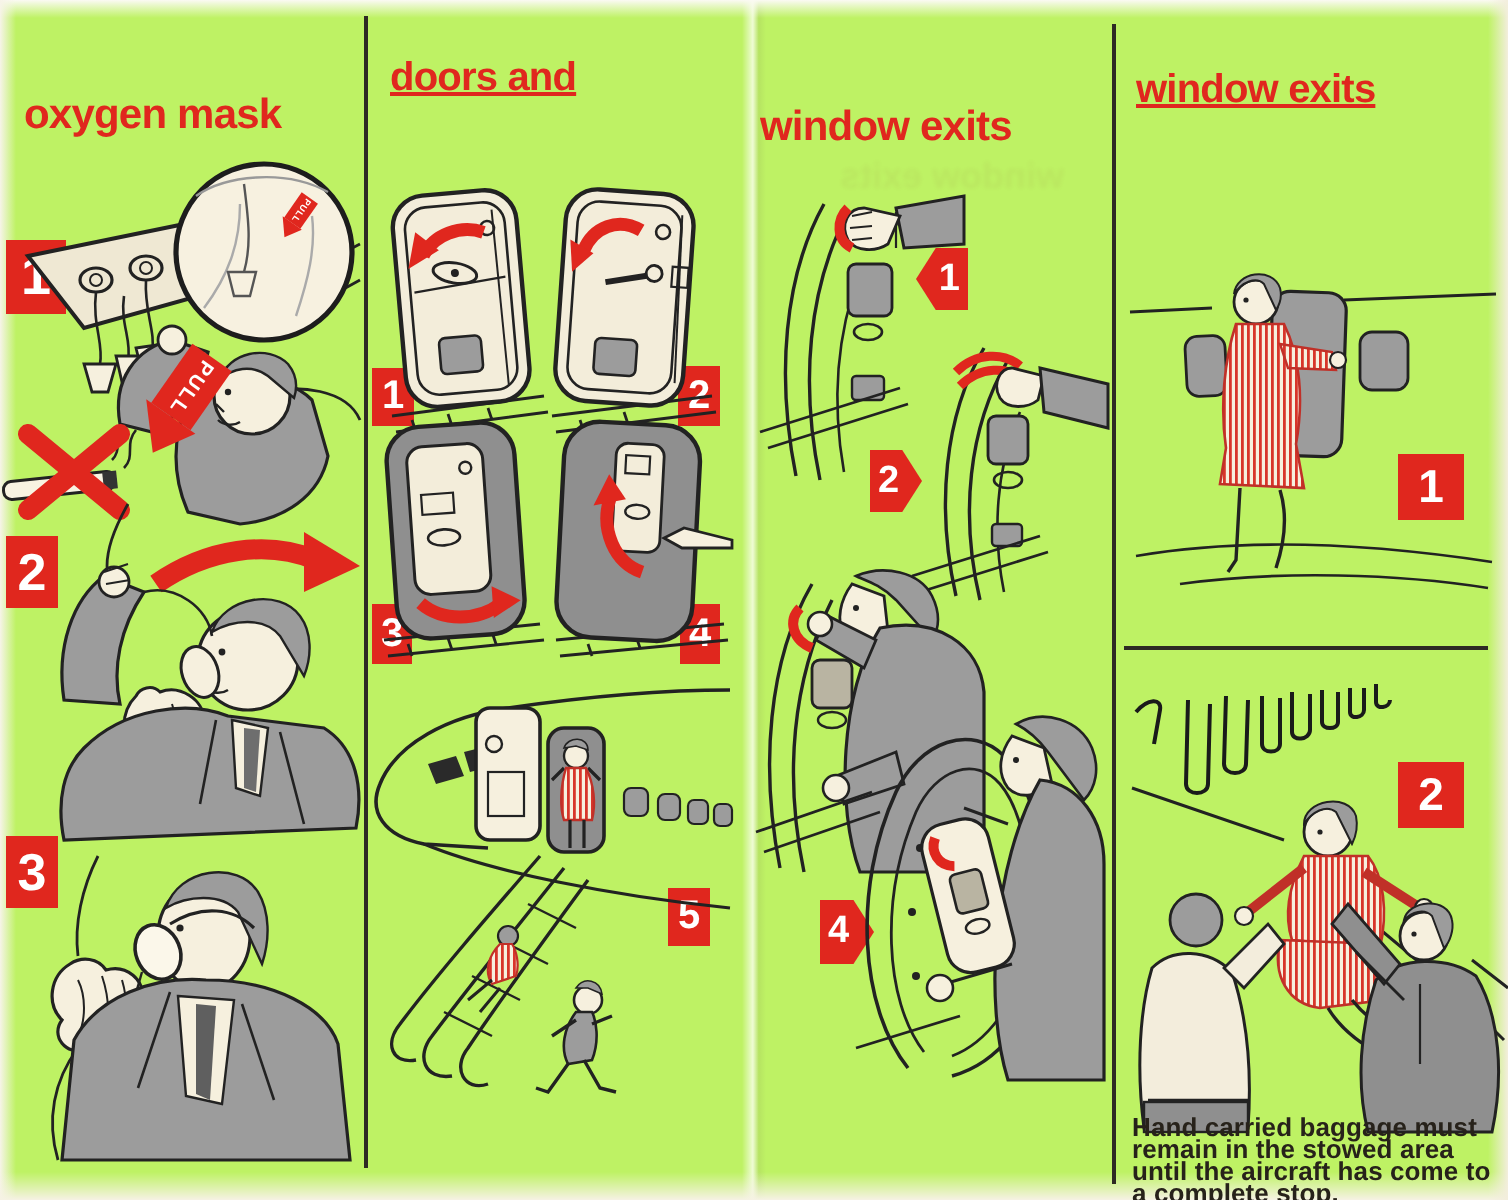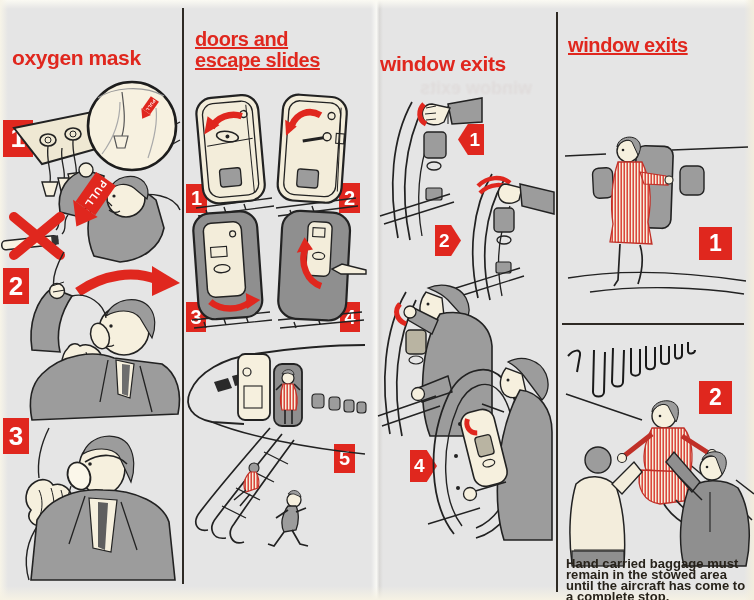--- a/index.html
+++ b/index.html
@@ -1,19 +1,19 @@
 <!DOCTYPE html>
 <html><head>
 <meta charset="utf-8">
 <style>
   html,body{margin:0;padding:0;background:#d8d2c2;}
   *{box-sizing:border-box;}
   .sheet{
     position:relative;width:754px;height:600px;overflow:hidden;
-    background:#e5e5e5;
+    background:#bef264;
     font-family:"Liberation Sans","DejaVu Sans",sans-serif;
   }
   .edge{position:absolute;pointer-events:none;}
   .edge.top{left:0;top:0;width:754px;height:9px;background:linear-gradient(#fbfaf3,rgba(251,250,243,0));}
   .edge.left{left:0;top:0;width:8px;height:600px;background:linear-gradient(90deg,#f7f4e8,rgba(247,244,232,0));}
   .edge.bottom{left:0;top:586px;width:754px;height:14px;background:linear-gradient(rgba(248,245,234,0),#f6f2e4);}
   .edge.right{left:744px;top:0;width:10px;height:600px;background:linear-gradient(90deg,rgba(247,244,232,0),#f3eedd);}
   .fold{position:absolute;top:0;width:12px;height:600px;
     background:linear-gradient(90deg,rgba(255,255,250,0),rgba(255,255,250,.75) 45%,rgba(110,100,80,.10) 70%,rgba(255,255,250,0));}
   .divider{position:absolute;width:1.6px;background:#2e2a24;}
@@ -156,21 +156,20 @@
     <path d="M66,62 L62,76" fill="none" stroke="#222" stroke-width="1.2"></path>
 
     <path d="M32,96 C44,74 72,64 98,66 C132,66 158,80 164,98 L170,156 L26,156 Z" fill="#9c9c9c" stroke="#222" stroke-width="1.6"></path>
     <polygon points="84,74 112,76 106,128 88,124" fill="#f6f0de" stroke="#222" stroke-width="1.2"></polygon>
     <polygon points="93,78 103,79 100,126 93,123" fill="#5f5f5f"></polygon>
     <path d="M80,72 L64,120 M116,78 L132,126" fill="none" stroke="#222" stroke-width="1.3"></path>
   </svg>
 
   <div class="panel-title" style="left:195px;top:29px;font-size:20px;line-height:20.5px;">
     <span>doors and</span>
-    <span>escape slides</span>
   </div>
 
   <div class="badge" style="left:186px;top:184px;width:21px;height:29px;font-size:20px;">1</div>
   <div class="badge" style="left:339px;top:183px;width:21px;height:30px;font-size:20px;">2</div>
   <div class="badge" style="left:186px;top:302px;width:20px;height:30px;font-size:20px;">3</div>
   <div class="badge" style="left:340px;top:302px;width:20px;height:30px;font-size:20px;">4</div>
   <div class="badge" style="left:334px;top:444px;width:21px;height:29px;font-size:20px;">5</div>
 
   <svg class="illus" style="left:194px;top:94px;" width="82" height="130" viewBox="0 0 82 130">
     <path d="M2,114 L78,104 M4,122 L80,112 M12,116 L14,122 M30,113 L32,119 M50,110 L52,116" stroke="#222" stroke-width="1.4" fill="none"></path>

